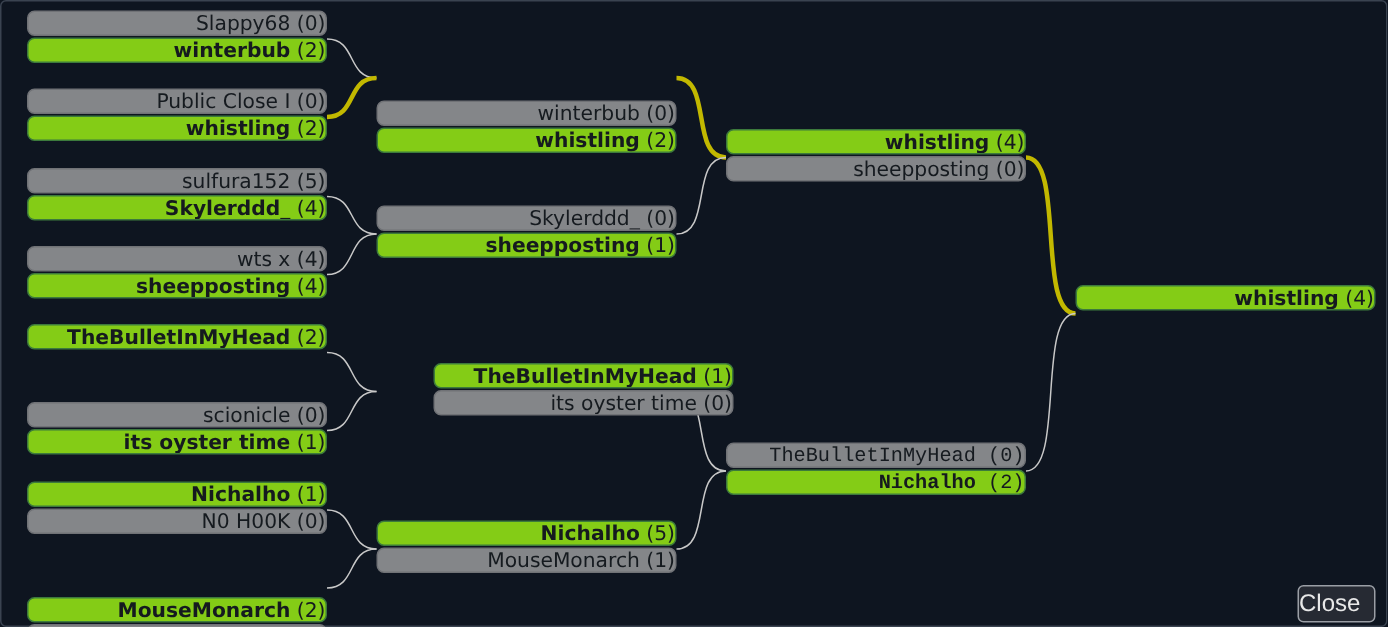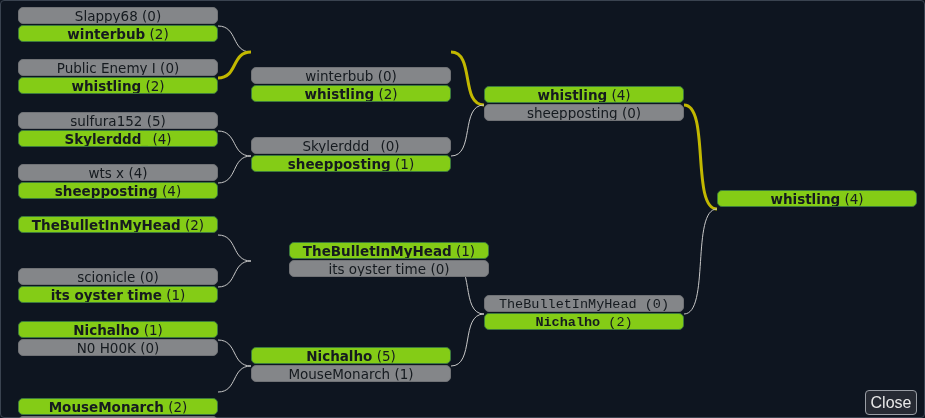--- a/index.html
+++ b/index.html
@@ -11,32 +11,32 @@
   }
   .frame {
     position: absolute; left: 0; top: 0; width: 923px; height: 416px;
     border: 1px solid #3a4350; border-radius: 4px;
     background: #0e1520;
   }
   svg.lines { position: absolute; left: 0; top: 0; width: 925px; height: 418px; }
   .match { position: absolute; width: 200px; }
   .slot {
     height: 17px; line-height: 17px;
-    text-align: center; font-size: 13.5px; color: #151a1f;
+    text-align: right; font-size: 13.5px; color: #151a1f;
     border-radius: 5px; box-sizing: border-box;
     white-space: nowrap; overflow: hidden;
   }
   .slot.loser { background: #848689; border: 1px solid #707276; }
   .slot.winner { background: #84cc16; border: 1px solid #3c7a3c; }
   .slot.winner .name { font-weight: bold; }
   .slot + .slot { margin-top: 1px; }
   .close-btn {
     position: absolute; left: 865px; top: 390px; width: 52px; height: 25px;
     background: #262a33; color: #e8e8e8; border: 1px solid #9a9ea5;
-    border-radius: 4px; font-size: 16px; line-height: 23px; text-align: center;
+    border-radius: 4px; font-size: 16px; line-height: 23px; 
     box-sizing: border-box; cursor: pointer;
     font-family: "Liberation Sans", sans-serif;
   }
 </style>
 </head>
 <body>
 
 <div class="frame"></div>
 
 <svg class="lines" viewBox="0 0 925 418">
@@ -57,21 +57,21 @@
 
   <path d="M684,105 C710,105 691,209 717,209" fill="none" stroke="#c2b800" stroke-width="3"></path>
   <path d="M684,314 C710,314 691,209 717,209" fill="none" stroke="#c8c8c8" stroke-width="1"></path>
 </svg>
 
 <div class="match" style="left:18px; top:7px;">
   <div class="slot loser"><span class="name">Slappy68</span> <span>(0)</span></div>
   <div class="slot winner"><span class="name">winterbub</span> <span>(2)</span></div>
 </div>
 <div class="match" style="left:18px; top:59px;">
-  <div class="slot loser"><span class="name">Public Enemy I</span> <span>(0)</span></div>
+  <div class="slot loser"><span class="name">Public Close I</span> <span>(0)</span></div>
   <div class="slot winner"><span class="name">whistling</span> <span>(2)</span></div>
 </div>
 <div class="match" style="left:18px; top:112px;">
   <div class="slot loser"><span class="name">sulfura152</span> <span>(5)</span></div>
   <div class="slot winner"><span class="name">Skylerddd_</span> <span>(4)</span></div>
 </div>
 <div class="match" style="left:18px; top:164px;">
   <div class="slot loser"><span class="name">wts x</span> <span>(4)</span></div>
   <div class="slot winner"><span class="name">sheepposting</span> <span>(4)</span></div>
 </div>

